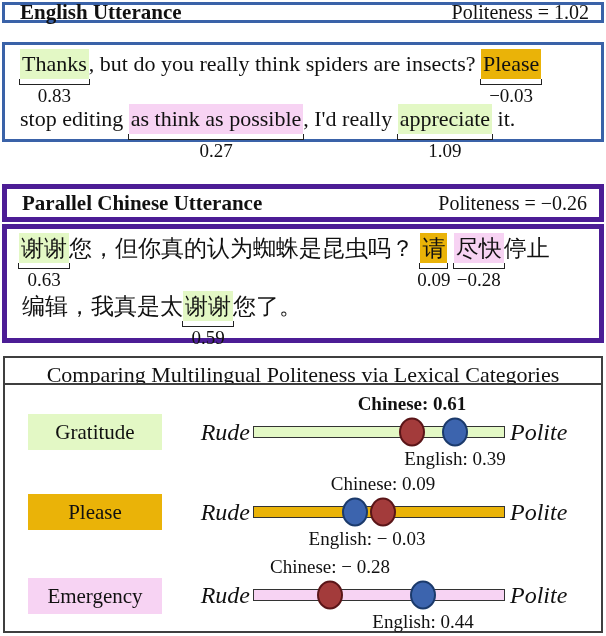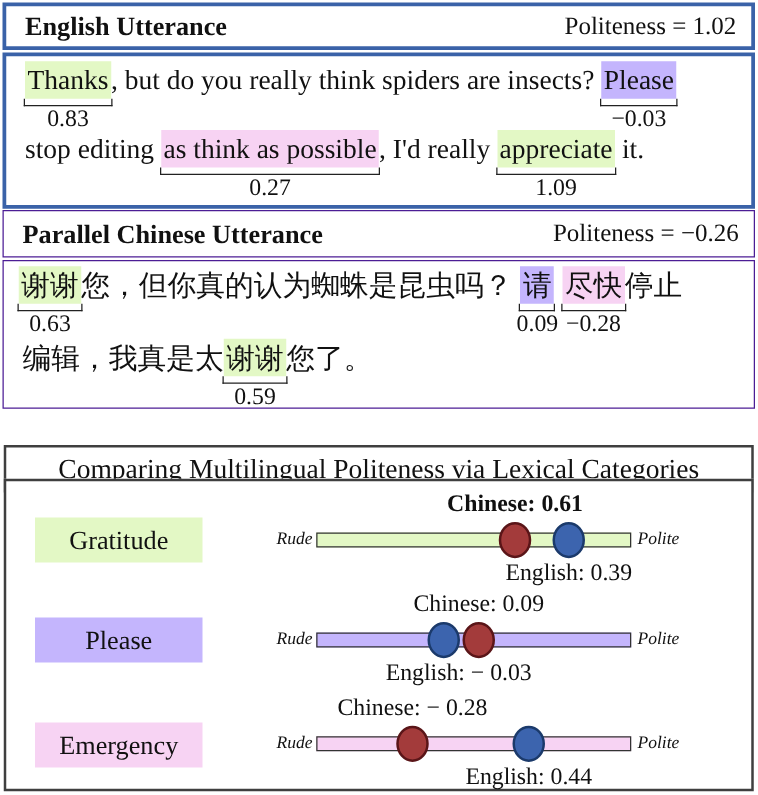--- a/index.html
+++ b/index.html
@@ -2,65 +2,65 @@
 <html><head>
 <meta charset="utf-8">
 <style>
   html,body { margin:0; padding:0; background:#ffffff; }
   .page {
     position:relative; width:606px; height:636px; background:#ffffff;
     font-family:"Liberation Serif", serif; color:#111; overflow:hidden;
   }
   .box { position:absolute; box-sizing:border-box; background:#fff; }
   .blue { border:3px solid #3a62a8; }
-  .red  { border:1px solid #4c1d95; }
+  .red  { border:5px solid #4c1d95;margin-top:16px; }
   .dark { border:2px solid #3f3f3f; }
 
   
   .hdr { display:flex; justify-content:space-between; align-items:center; padding:0 12px 0 15px; }
   .hdr .ttl { font-weight:bold; font-size:21px; }
   .hdr .pol { font-size:20px; }
 
   
   .utt-body { padding:4px 0 0 0; }
   .utt-line { position:relative; height:55px; padding-left:15px; font-size:22px; line-height:30px; white-space:pre-wrap; }
   .zh .utt-line { height:58px; font-size:23px; font-family:"Liberation Sans", sans-serif; }
   .hl { position:relative; display:inline-block; padding:0 2px; }
   .hl-green { background:#e3f8c5; }
-  .hl-cyan  { background:#c4b5fd; }
+  .hl-cyan  { background:#eab308; }
   .hl-pink  { background:#f7d3f3; }
   .bracket { position:absolute; left:-1px; right:-1px; top:100%; height:5px;
              border:1.3px solid #222; border-top:none; }
   .hl-value { position:absolute; top:calc(100% + 7px); left:50%; transform:translateX(-50%);
               font-size:19px; line-height:1; font-family:"Liberation Serif", serif; white-space:nowrap; }
 
   
   .cmp-title { display:flex; align-items:center; justify-content:center; font-size:22px; }
   .cat-box { position:absolute; width:134px; height:36px; text-align:center;
              font-size:21px; line-height:36px; }
-  .end-label { position:absolute; font-style:italic; font-size:14px; line-height:24px; }
+  .end-label { position:absolute; font-style:italic; font-size:24px; line-height:24px; }
   .rude { width:85px; text-align:right; }
   .track { position:absolute; width:252px; height:12px; box-sizing:border-box; border:1.5px solid #333; }
   .dot { position:absolute; width:26px; height:29px; border-radius:50%; box-sizing:border-box;
          transform:translate(-50%,-50%); }
   .dot-red  { background:#a33b3b; border:2px solid #5a1518; }
   .dot-blue { background:#3c64ae; border:2px solid #1b3a6b; }
   .pt-label { position:absolute; transform:translateX(-50%); font-size:19px; line-height:19px; white-space:nowrap; }
 </style>
 </head>
 <body>
 
 <div class="page">
 
-  <section class="box blue hdr" style="top:2px; left:2px; width:602px; height:38px;">
+  <section class="box blue hdr" style="top:2px; left:2px; width:602px; height:21px;">
     <span class="ttl">English Utterance</span>
     <span class="pol">Politeness = 1.02</span>
   </section>
 
-  <section class="box blue utt-body en" style="top:42px; left:2px; width:602px; height:125px;">
+  <section class="box blue utt-body en" style="top:42px; left:2px; width:602px; height:100px;">
     <div class="utt-line"><span class="hl hl-green"><span>Thanks</span><span class="bracket"></span><span class="hl-value">0.83</span></span><span>, but do you really think spiders are insects? </span><span class="hl hl-cyan"><span>Please</span><span class="bracket"></span><span class="hl-value">−0.03</span></span></div>
     <div class="utt-line"><span>stop editing </span><span class="hl hl-pink"><span>as think as possible</span><span class="bracket"></span><span class="hl-value">0.27</span></span><span>, I'd really </span><span class="hl hl-green"><span>appreciate</span><span class="bracket"></span><span class="hl-value">1.09</span></span><span> it.</span></div>
   </section>
 
   <section class="box red hdr" style="top:168px; left:2px; width:602px; height:38px;">
     <span class="ttl">Parallel Chinese Utterance</span>
     <span class="pol">Politeness = −0.26</span>
   </section>
 
   <section class="box red utt-body zh" style="top:208px; left:2px; width:602px; height:119px;">

